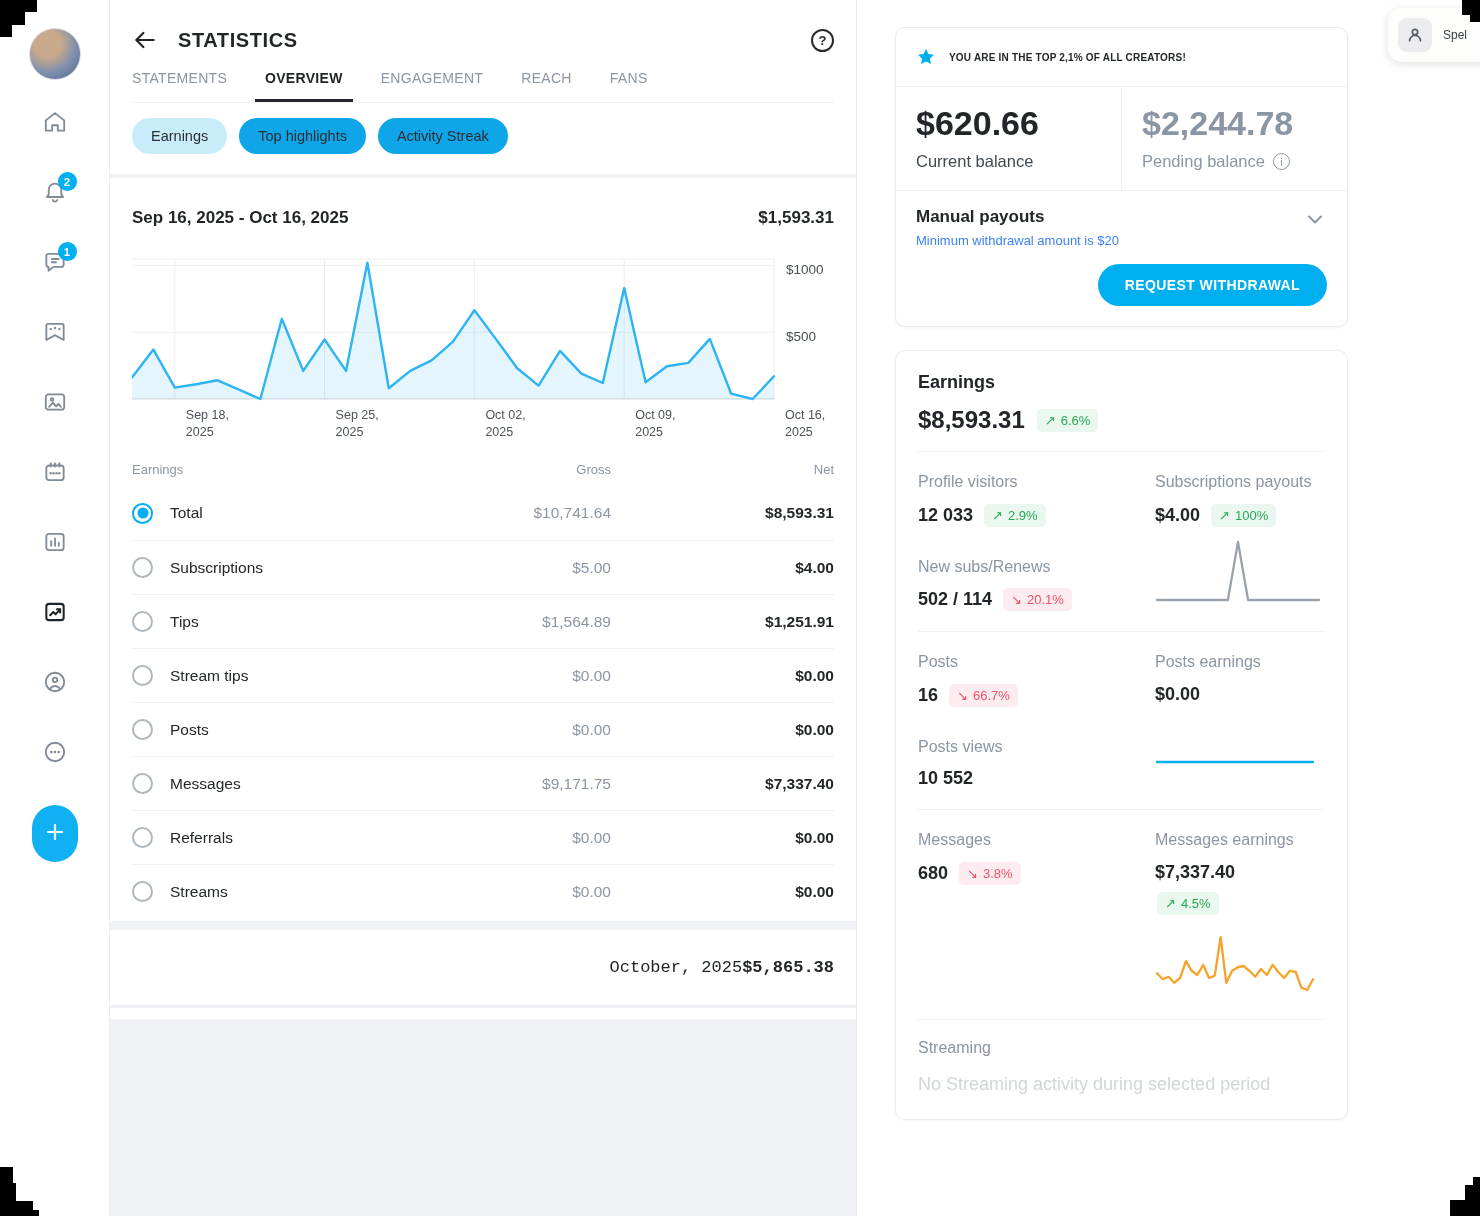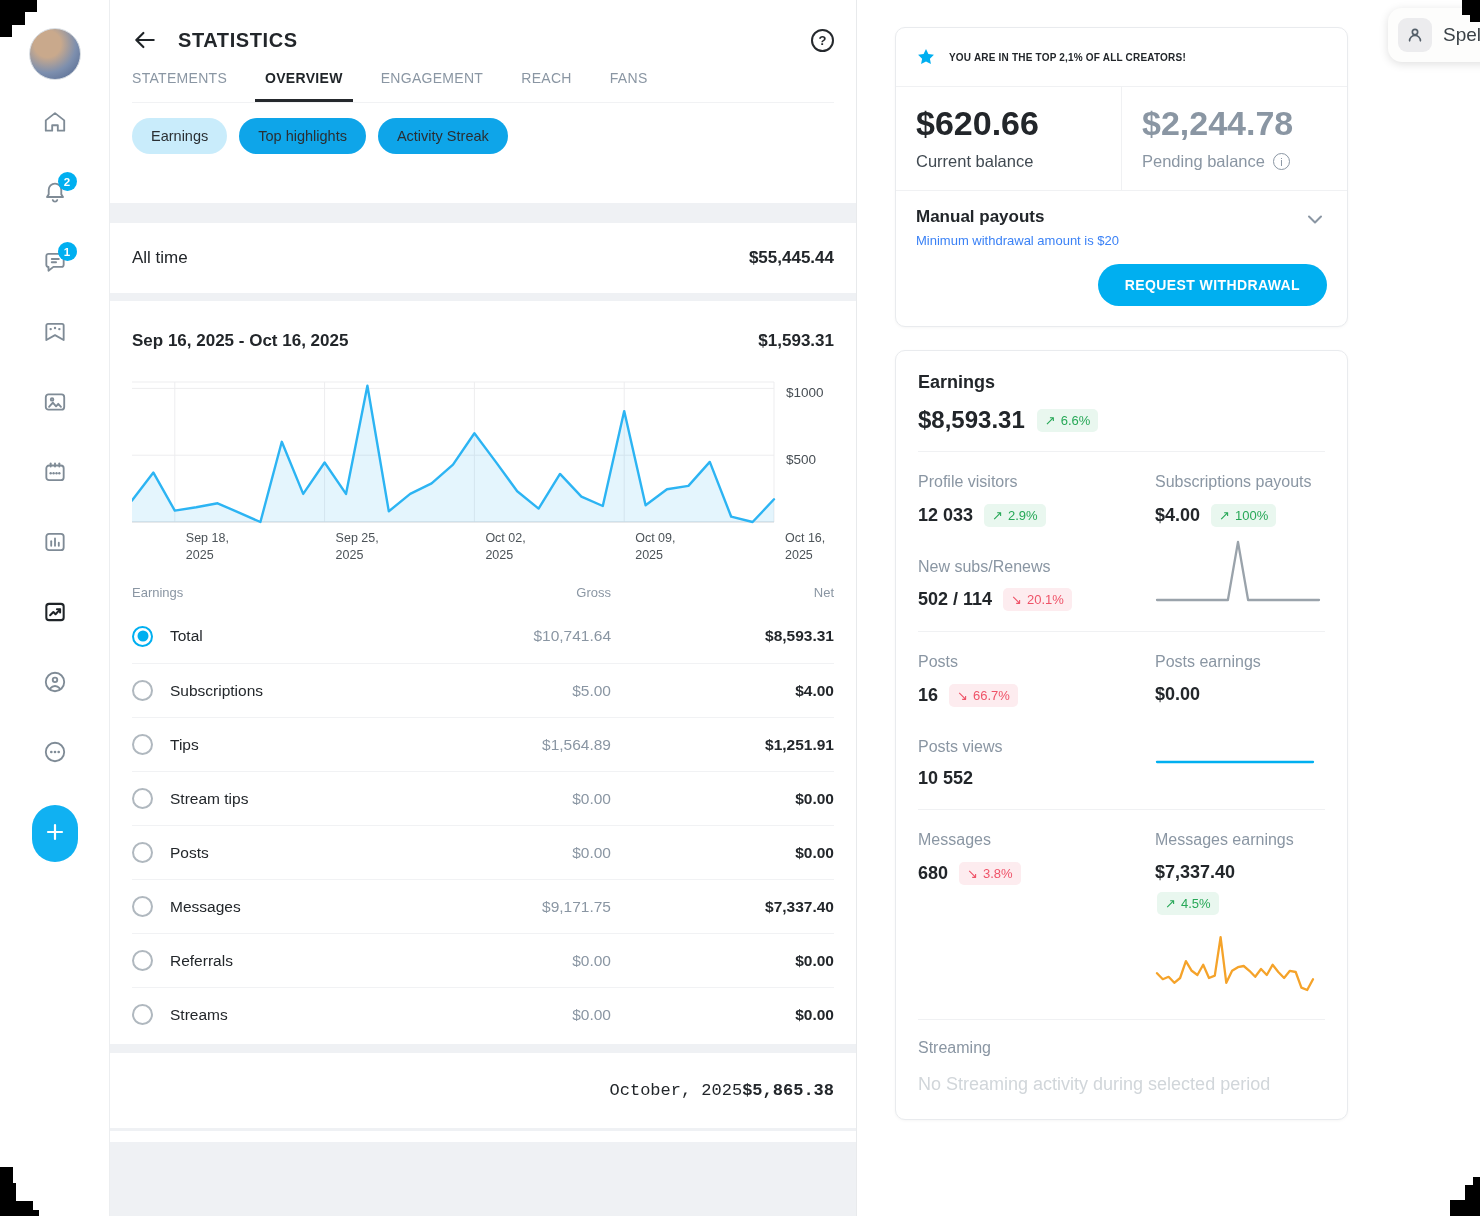--- a/index.html
+++ b/index.html
@@ -24,21 +24,21 @@
   .nav-badge { position:absolute; top:-7px; right:-9px; min-width:19px; height:19px;
     background:#00aff0; color:#fff; border-radius:10px; font-size:11.5px; font-weight:bold;
     display:flex; align-items:center; justify-content:center; padding:0 4px; }
   .plus-btn { margin-top:40px; width:46px; height:57px; border-radius:23px; background:#10b1f2;
     display:flex; align-items:center; justify-content:center; cursor:pointer; border:none; }
   
   .main { position:absolute; left:110px; top:0; width:747px; height:1216px;
     background:#eff1f4; border-right:1px solid #e8eaec; }
   .card { background:#fff; }
   .pad { padding-left:22px; padding-right:22px; }
-  #header-card { height:203px; margin-bottom:20px; }
+  #header-card { height:174px; margin-bottom:4px; }
   .title-row { display:flex; align-items:center; gap:20px; padding-top:24px; height:56px; }
   .back-arrow { width:26px; height:26px; cursor:pointer; color:#1f2428; }
   .page-title { font-size:20px; font-weight:bold; letter-spacing:0.6px; }
   .help-circle { margin-left:auto; width:23px; height:23px; border:2px solid #25292d; border-radius:50%;
     display:flex; align-items:center; justify-content:center; font-size:13px; font-weight:bold; color:#25292d; cursor:pointer; }
   .tabs-wrap { border-bottom:1px solid #f1f2f4; margin-top:14px; }
   .tabs { display:flex; gap:38px; }
   .tab { font-size:14px; letter-spacing:0.3px; color:#8a96a3; padding:0 0 13px; cursor:pointer; }
   .tab.active { color:#1f2428; font-weight:bold; border-bottom:3px solid #25292d; padding-left:10px; padding-right:10px; margin-left:-10px; margin-right:-10px; }
   .pill-row { display:flex; gap:12px; padding:15px 0; }
@@ -108,21 +108,21 @@
   .spark { display:block; margin-top:10px; }
   .badge-below { margin-top:9px; margin-left:2px; width:fit-content; }
   .streaming-label { font-size:16px; color:#8a96a3; }
   .streaming-empty { font-size:18px; color:#d1d6da; margin-top:17px; padding-bottom:4px; }
   
   .spell-overlay { position:absolute; left:1388px; top:8px; width:120px; height:54px; background:#fdfdfc;
     border-radius:14px; box-shadow:0 2px 10px rgba(0,0,0,0.13); display:flex; align-items:center;
     gap:11px; padding:0 10px; overflow:hidden; cursor:pointer; }
   .spell-icon { width:34px; height:34px; border-radius:9px; background:#ececee; flex:none;
     display:flex; align-items:center; justify-content:center; color:#55606a; }
-  .spell-text { font-size:19px; color:#3b4247; white-space:nowrap; }
+  .spell-text { font-size:12px; color:#3b4247; white-space:nowrap; }
   .art { position:absolute; background:#000; }
 </style>
 </head>
 <body>
 
 <div class="sidebar">
   <div class="avatar"></div>
   <div class="nav">
     <div class="nav-item">
       <span><svg viewBox="0 0 24 24" fill="none" stroke="currentColor" stroke-width="1.7" stroke-linecap="round" stroke-linejoin="round">
@@ -231,24 +231,20 @@
       </div>
     </div>
     <div class="pill-row">
       <span class="pill active">Earnings</span>
       <span class="pill">Top highlights</span>
       <span class="pill">Activity Streak</span>
     </div>
   </div>
 
 
-  <div class="card pad" id="alltime-card">
-    <span class="row-label">All time</span>
-    <span class="row-amount">$55,445.44</span>
-  </div>
 
   <div class="card pad" id="chart-card">
     <div class="range-row">
       <span class="range-title">Sep 16, 2025 - Oct 16, 2025</span>
       <span class="range-amount">$1,593.31</span>
     </div>
     <svg id="earnings-chart" width="702" height="192" viewBox="0 0 702 192">
         <line x1="0" y1="1" x2="642" y2="1" stroke="#ededef" stroke-width="1"></line>
         <line x1="0" y1="7.400000000000006" x2="642" y2="7.400000000000006" stroke="#ededef" stroke-width="1"></line>
         <line x1="0" y1="74.2" x2="642" y2="74.2" stroke="#ededef" stroke-width="1"></line>

